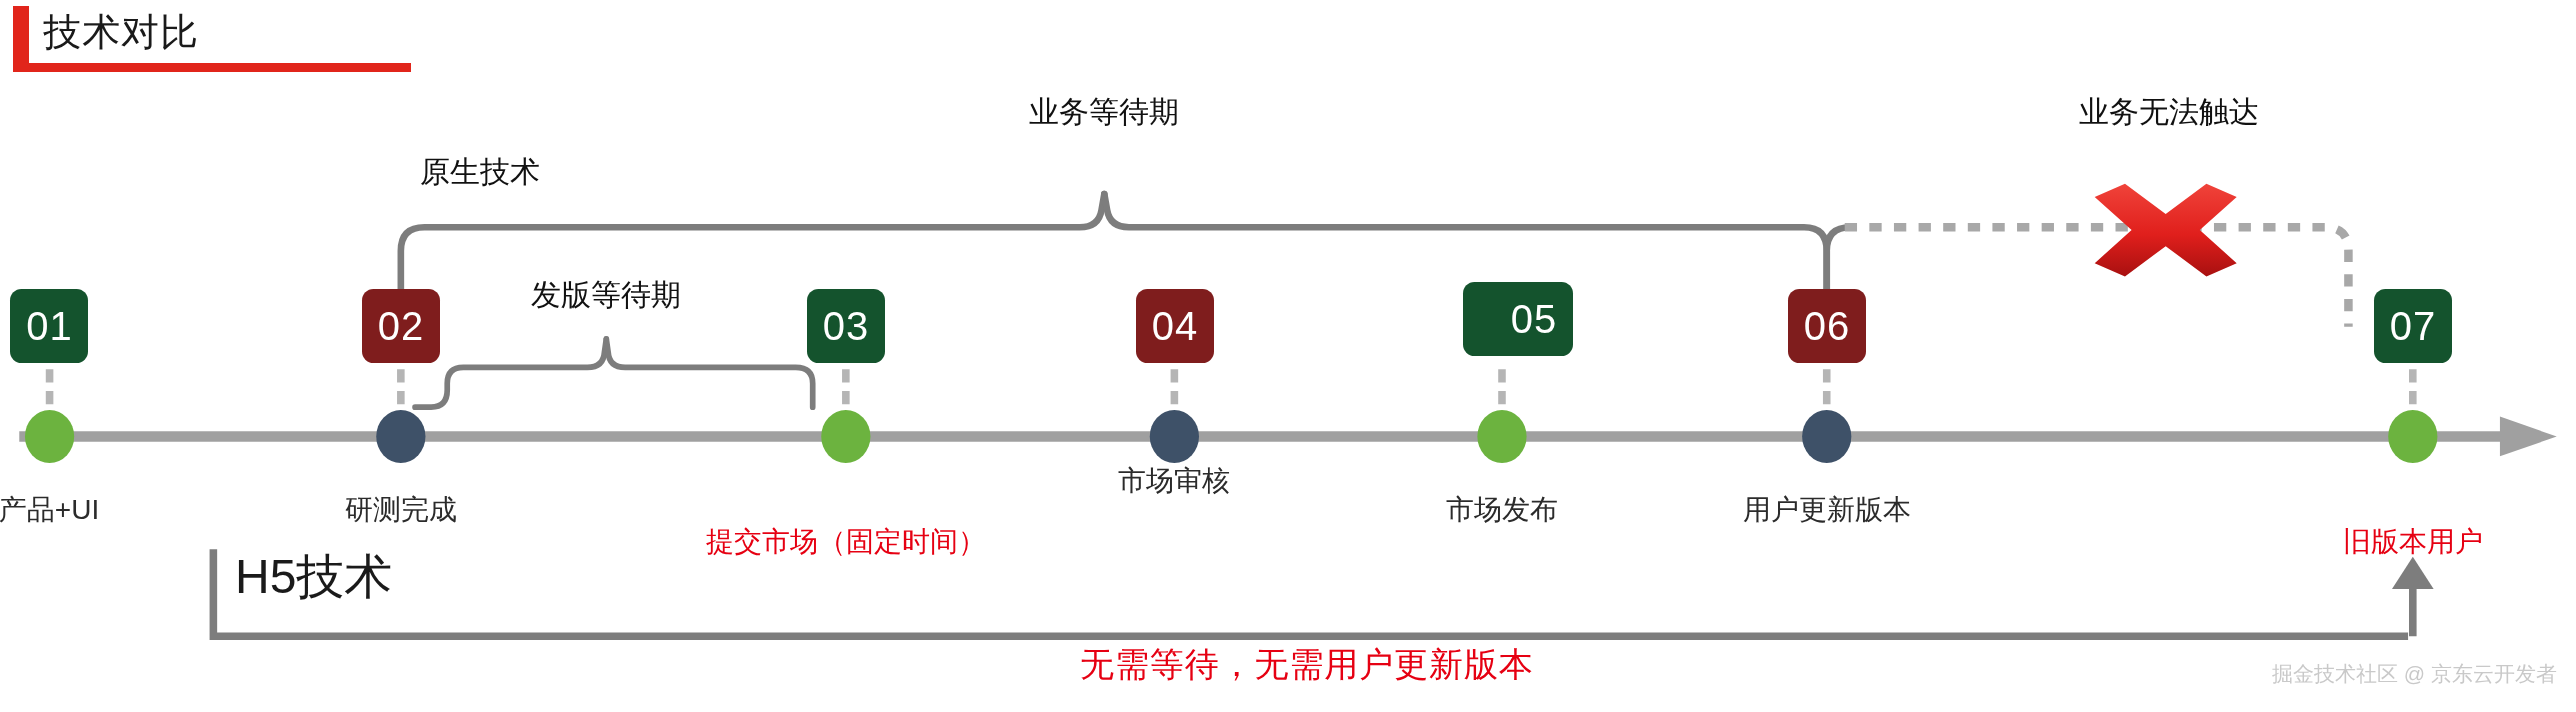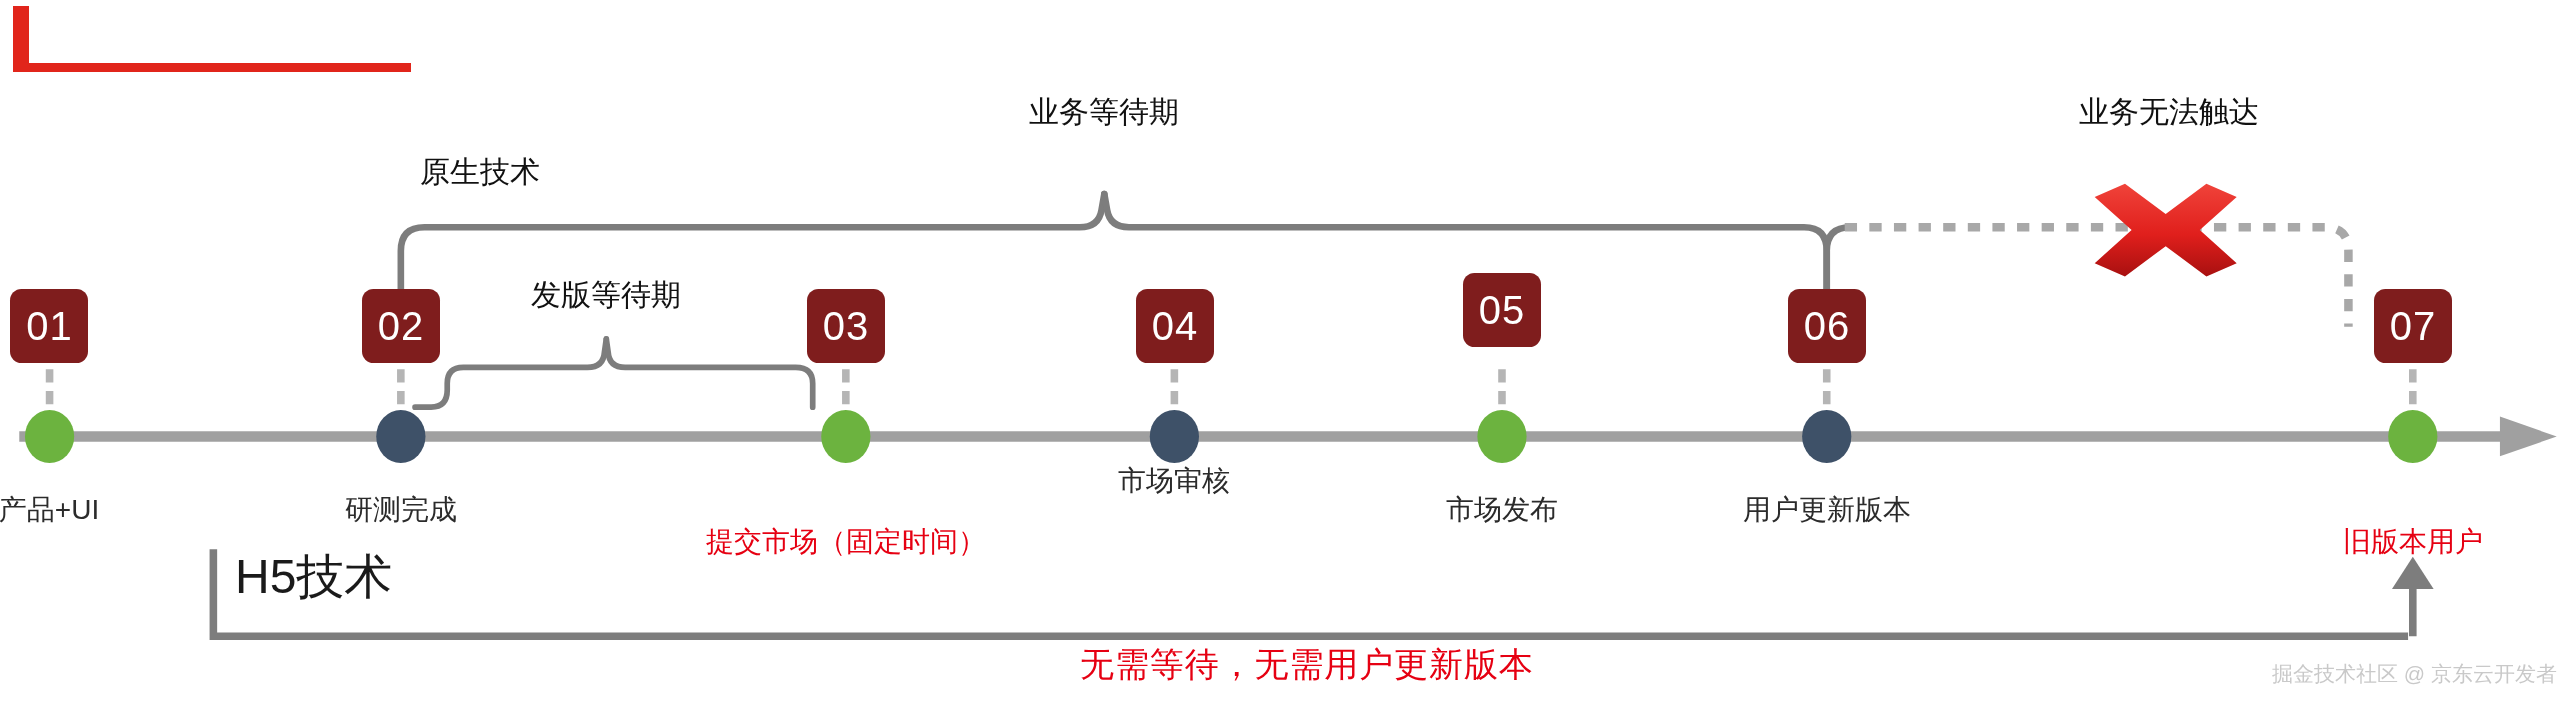--- a/index.html
+++ b/index.html
@@ -13,21 +13,21 @@
   #title-text{position:absolute;left:30px;top:-0.9px;font-size:38px;color:#1a1a1a;
               letter-spacing:0.9px;line-height:55px;white-space:nowrap;}
 
   
   #wire-layer{position:absolute;left:0;top:0;width:2576px;height:712px;}
 
   
   .node-box{position:absolute;width:78px;height:74px;border-radius:11.4px;
             color:#ffffff;font-size:40px;line-height:74px;text-align:center;
             letter-spacing:0.9px;}
-  .node-box.green{background:#7f1d1d;}
+  .node-box.green{background:#14532d;}
   .node-box.blue{background:#7f1d1d;}
 
   .node-label{position:absolute;font-size:28px;white-space:nowrap;
               text-align:right;transform:translateX(-50%);}
   .node-label.dark{color:#2b2b2b;}
   .node-label.red{color:#e60012;margin-top:32px;}
 
   
   .annot{position:absolute;font-size:30px;color:#111111;white-space:nowrap;}
   .annot.center{transform:translateX(-50%);}
@@ -41,20 +41,21 @@
   
   #watermark{position:absolute;right:19px;top:660px;font-size:21px;color:#c9c9c9;
              white-space:nowrap;}
 </style>
 </head>
 <body>
 
 <div id="title-block">
   <div id="title-bar-left"></div>
   <div id="title-bar-bottom"></div>
+  <div id="title-text">技术对比</div>
 </div>
 
 <svg id="wire-layer" viewBox="0 0 2720 752">
 
   <g>
     <line x1="20" y1="461" x2="2642" y2="461" stroke="#a0a0a0" stroke-width="11"></line>
     <polygon points="2640,440 2700,461 2640,482" fill="#a0a0a0"></polygon>
   </g>
 
   <g stroke="#b5b5b5" stroke-width="8" stroke-dasharray="14 9">
@@ -99,21 +100,21 @@
     <path d="M 2548,672 L 2548,600" stroke-linecap="butt"></path>
     <polygon points="2548,588 2570,622 2526,622" fill="#7d7d7d" stroke="none"></polygon>
   </g>
 
 </svg>
 
 <div class="node-box green" style="left:10.4px;top:289px;">01</div>
 <div class="node-box blue" style="left:362px;top:289px;">02</div>
 <div class="node-box green" style="left:807px;top:289px;">03</div>
 <div class="node-box blue" style="left:1136px;top:289px;">04</div>
-<div class="node-box green" style="left:1463px;top:273px;">05</div>
+<div class="node-box green" style="left:1463px;top:282px;padding-left:32px;">05</div>
 <div class="node-box blue" style="left:1788px;top:289px;">06</div>
 <div class="node-box green" style="left:2374px;top:289px;">07</div>
 
 <svg style="position:absolute;left:0;top:0;width:2576px;height:712px;pointer-events:none;" viewBox="0 0 2720 752">
   <ellipse cx="52" cy="461" rx="26" ry="28" fill="#6cb33f"></ellipse>
   <ellipse cx="423" cy="461" rx="26" ry="28" fill="#3e5168"></ellipse>
   <ellipse cx="893" cy="461" rx="26" ry="28" fill="#6cb33f"></ellipse>
   <ellipse cx="1240" cy="461" rx="26" ry="28" fill="#3e5168"></ellipse>
   <ellipse cx="1586" cy="461" rx="26" ry="28" fill="#6cb33f"></ellipse>
   <ellipse cx="1929" cy="461" rx="26" ry="28" fill="#3e5168"></ellipse>

